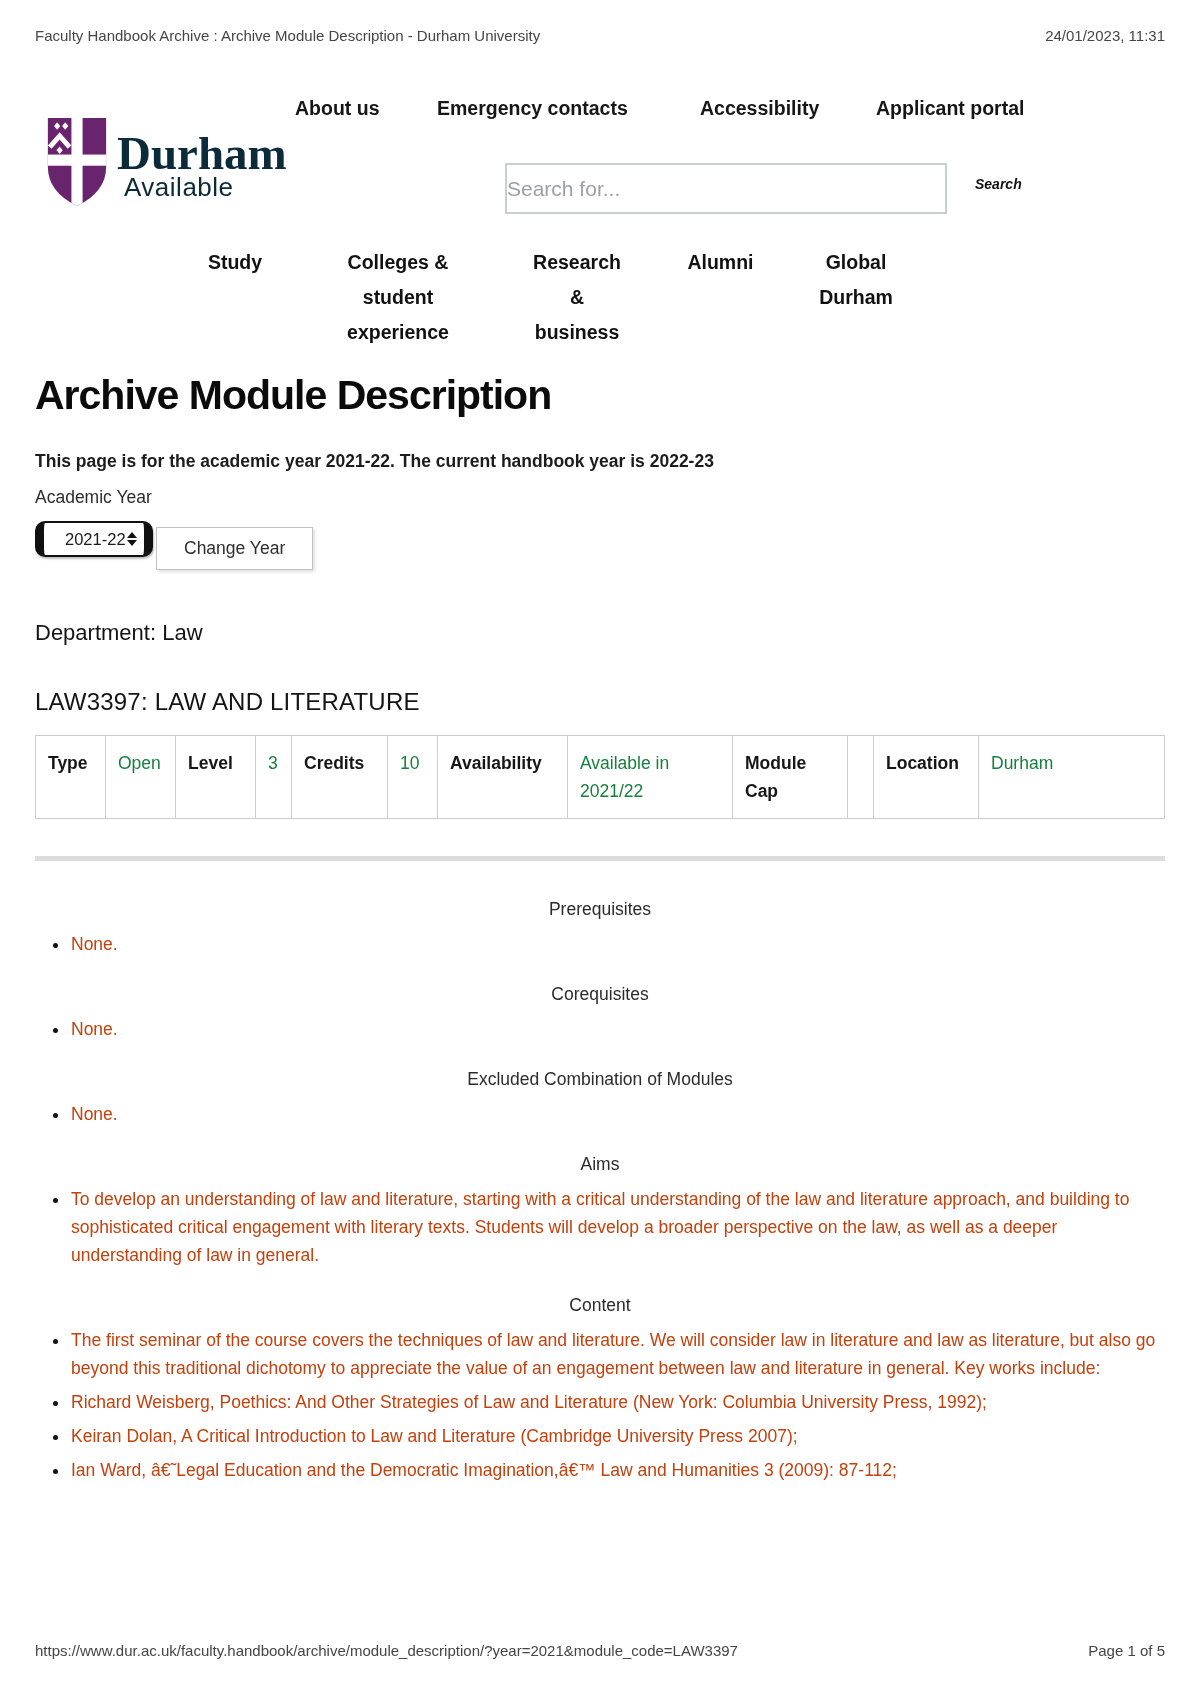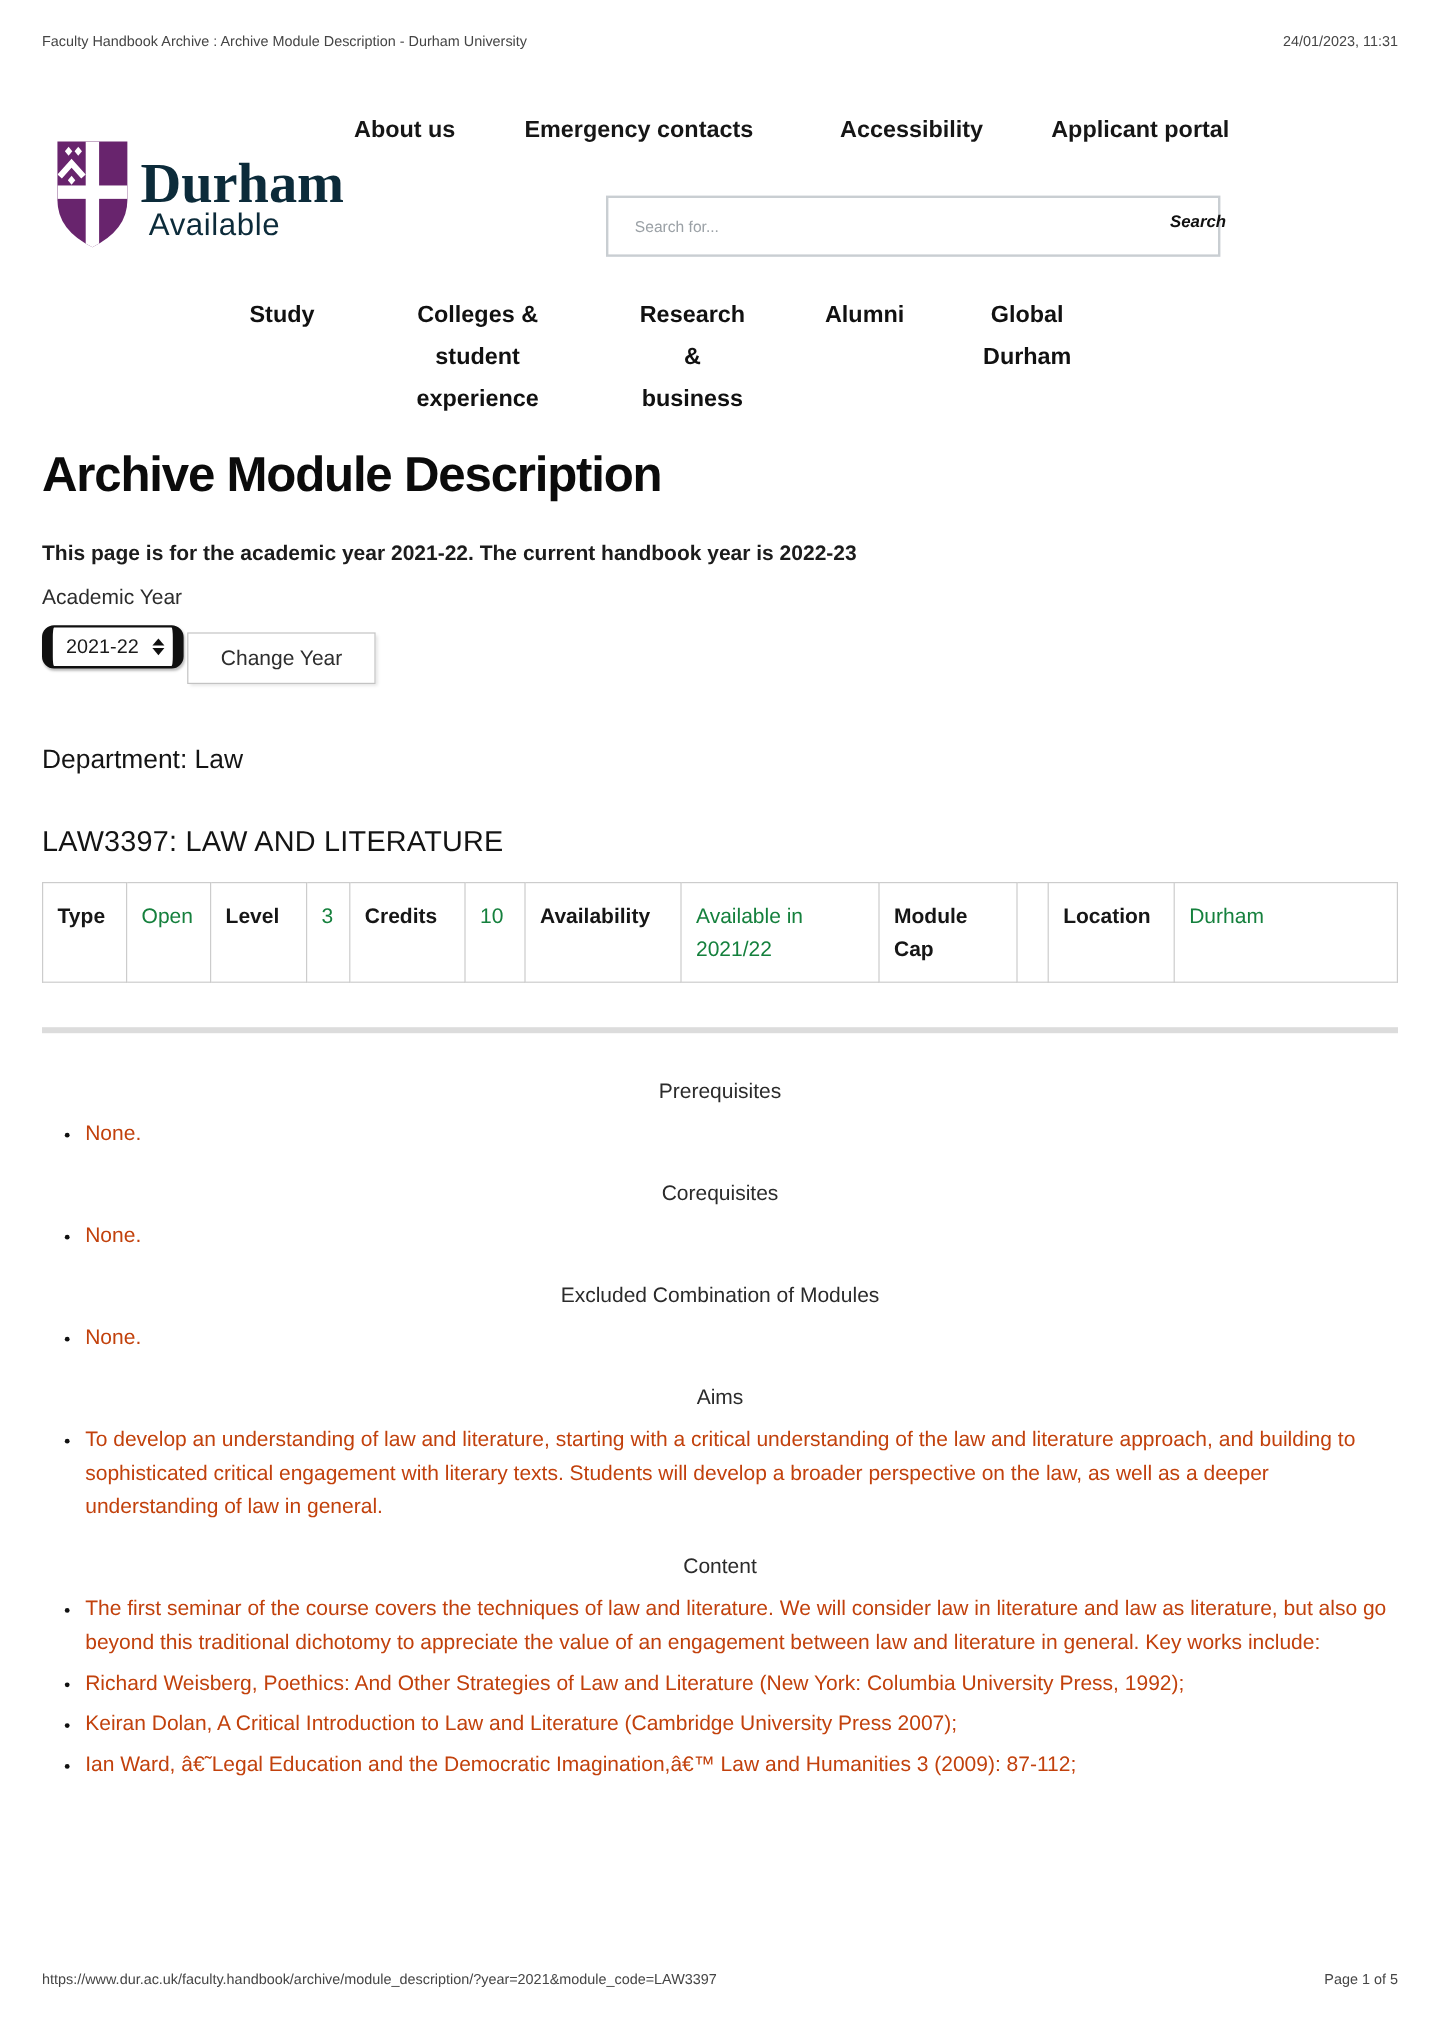--- a/index.html
+++ b/index.html
@@ -18,21 +18,21 @@
     overflow: hidden;
   }
 
   
   .print-header, .print-footer {
     position: absolute;
     left: 35px;
     right: 35px;
     display: flex;
     justify-content: space-between;
-    font-size: 12px;
+    font-size: 15px;
     color: #454545;
   }
   .print-header { top: 27px; }
   .print-footer { top: 1642px; }
 
   
   .site-header { position: relative; height: 355px; }
 
   .logo { position: absolute; left: 46px; top: 116px; display: flex; cursor: pointer; }
   .logo svg { display: block; }
@@ -50,23 +50,23 @@
     position: absolute; top: 97px;
     font-size: 19.5px; color: #161616; text-decoration: none; cursor: pointer; font-weight: bold;
   }
   .u-0 { left: 295px; }
   .u-1 { left: 437px; }
   .u-2 { left: 700px; }
   .u-3 { left: 876px; }
 
   .search-input {
     position: absolute; left: 505px; top: 163px;
-    width: 512px; height: 51px;
+    width: 442px; height: 51px;
     border: 2px solid #c9ced2; border-radius: 0;
-    font-size: 13px; padding: 0 22px;
+    font-size: 21px; padding: 0 0;
     font-family: "Liberation Sans", sans-serif;
     color: #333;
   }
   .search-input::placeholder { color: #9ba1a6; }
   .search-btn {
     position: absolute; left: 975px; top: 176px;
     font-size: 14px; font-weight: bold; color: #111;
     background: none; border: none; cursor: pointer;
     font-family: "Liberation Sans", sans-serif;
     font-style: italic;
@@ -94,21 +94,21 @@
   .notice {
     margin-top: 32px;
     font-size: 17.5px; font-weight: bold; color: #1c1c1c;
   }
   .ay-label { margin-top: 15px; font-size: 17.5px; color: #2c2c2c; }
 
   .ay-row { margin-top: 13px; display: flex; align-items: flex-start; }
   .year-select {
     display: inline-flex; align-items: center; justify-content: space-between;
     width: 118px; height: 36px;
-    padding: 0 7px 0 11px;
+    padding: 0 7px 0 21px;
     border: 2px solid #101010;
     border-left-width: 9px; border-right-width: 9px;
     border-radius: 10px;
     background: #fff;
     font-size: 16.5px; color: #1a1a1a;
     box-shadow: 1px 2px 2px rgba(0,0,0,0.25);
     cursor: pointer;
   }
   .spinner { display: flex; flex-direction: column; gap: 2px; }
   .spinner .tri-up {

